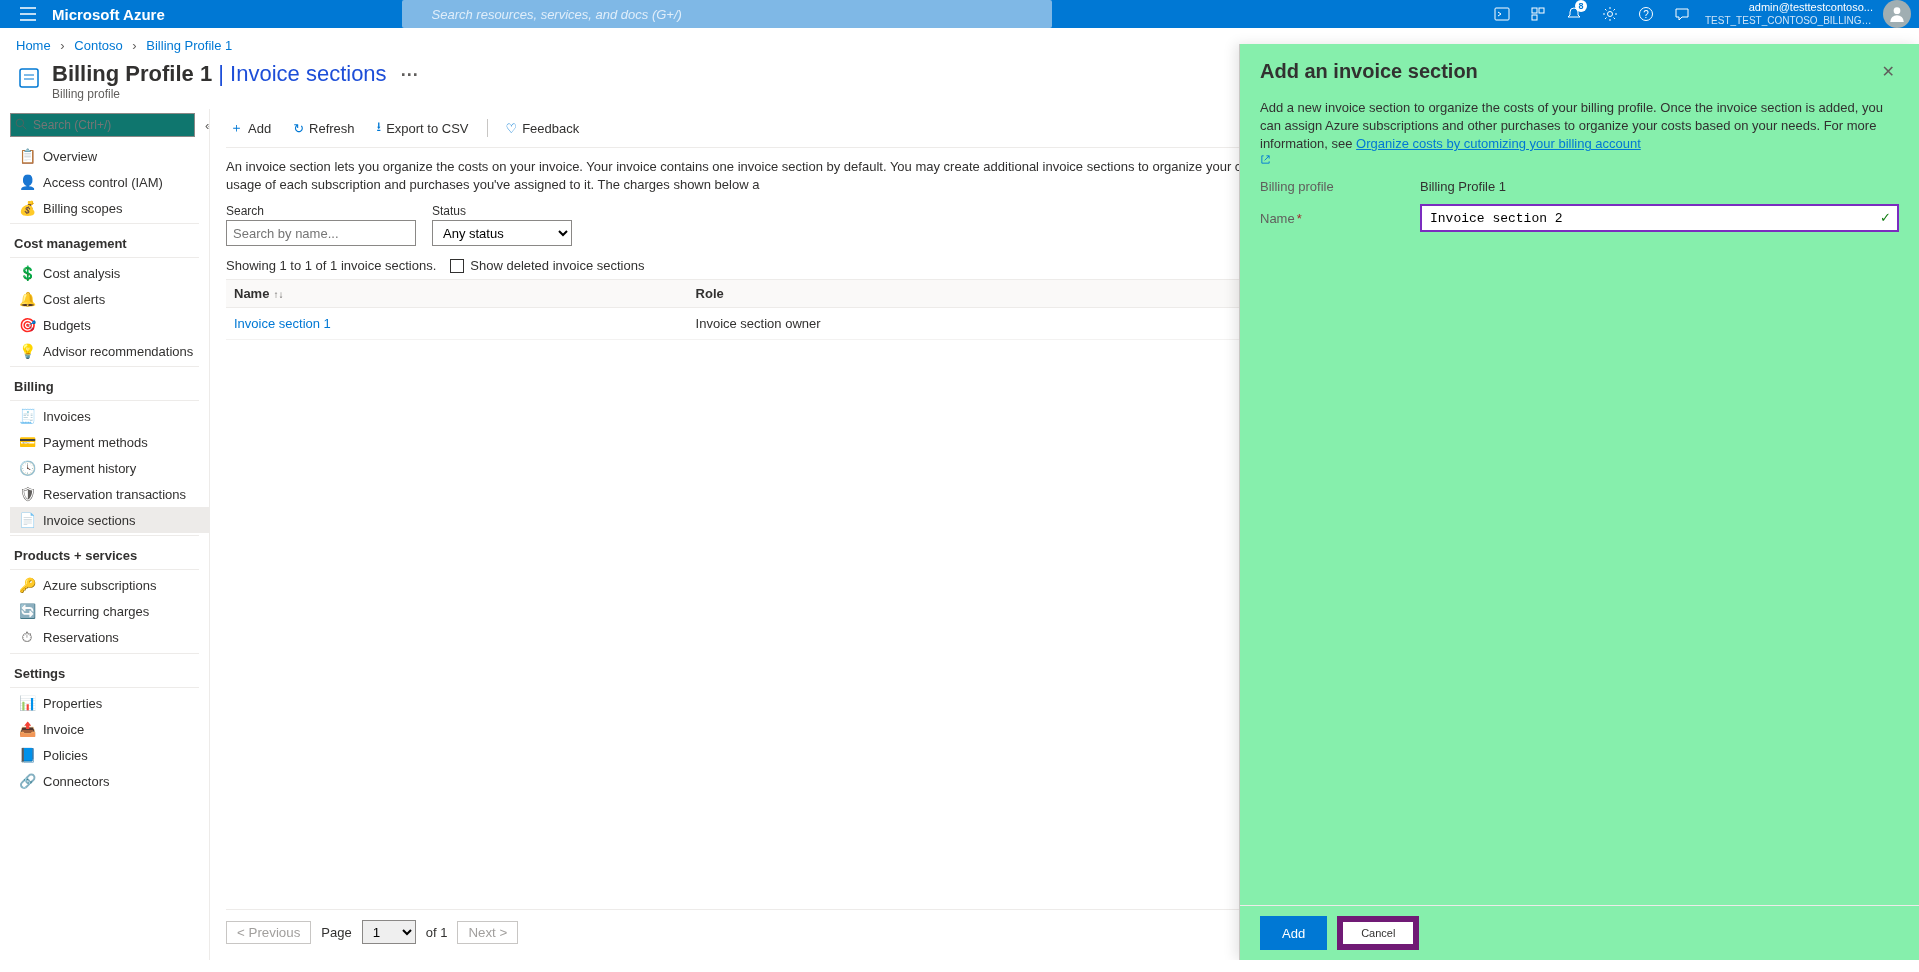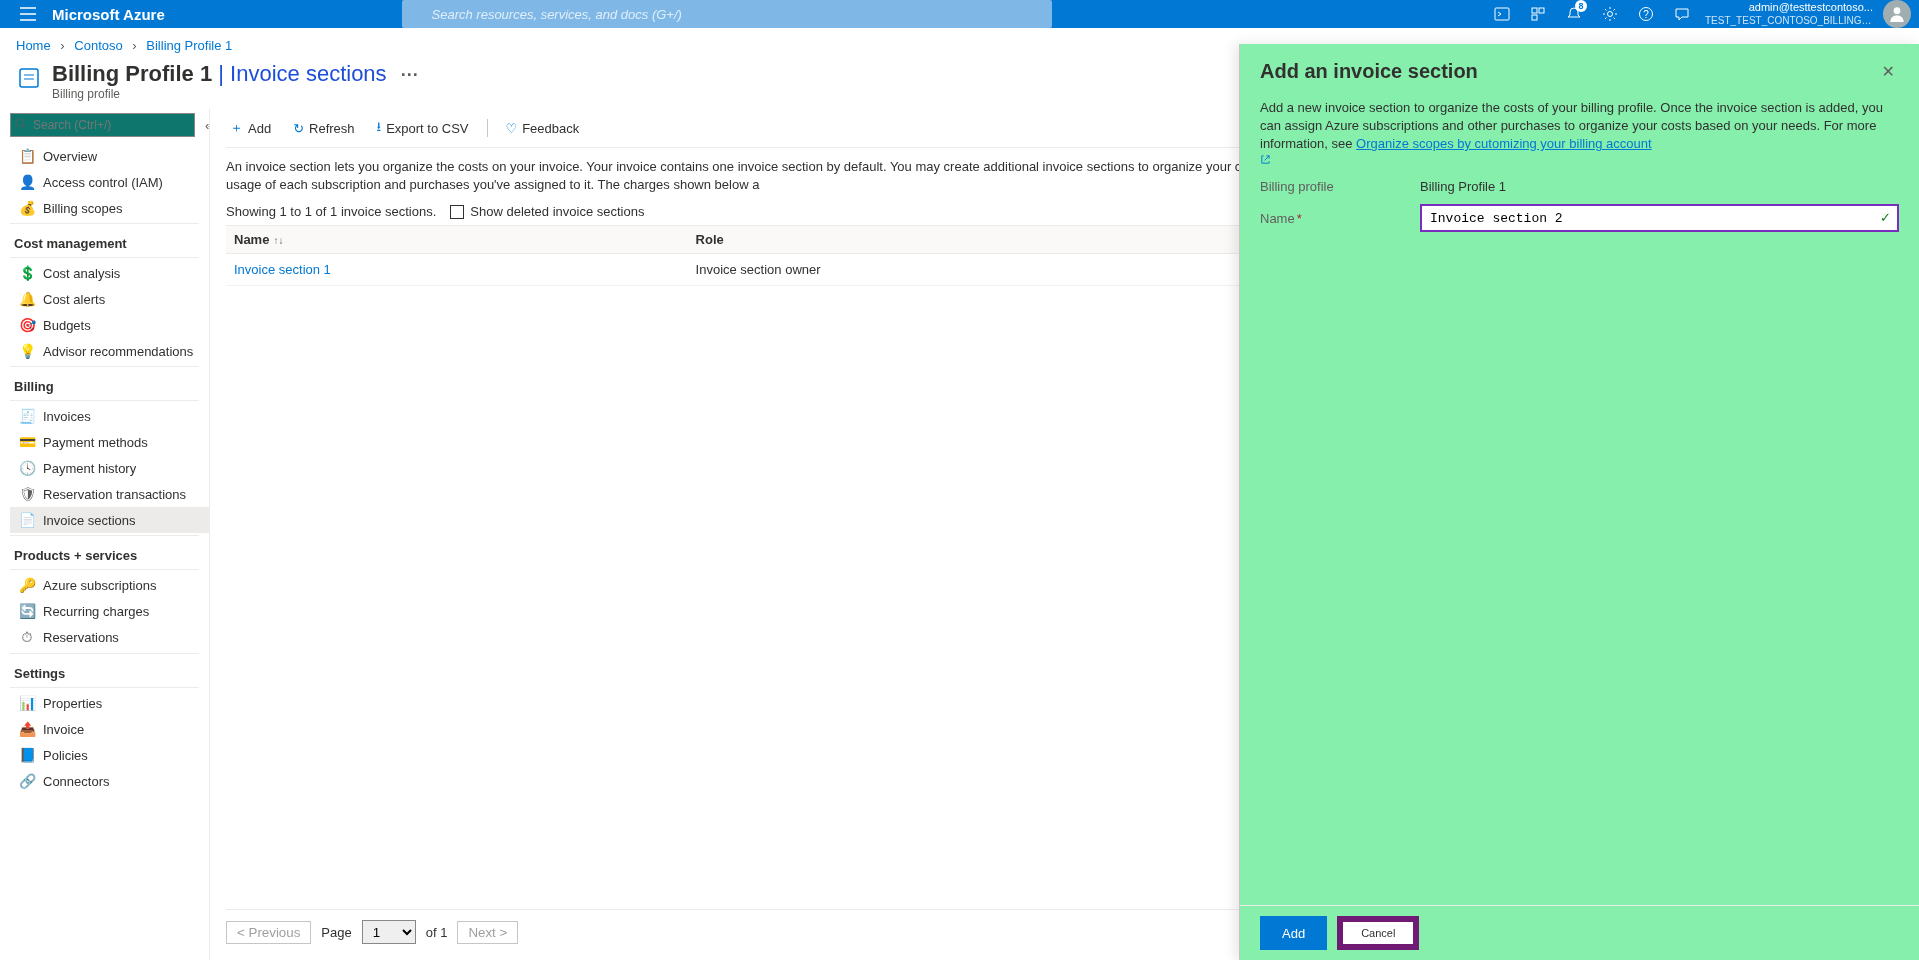--- a/index.html
+++ b/index.html
@@ -297,20 +297,30 @@
               <span class="ti">⭳</span>
               <span>Export to CSV</span>
             </div>
           <div class="tool-sep"></div>
           <div class="tool">
               <span class="ti">♡</span>
               <span>Feedback</span>
             </div>
         </div>
         <div class="desc">An invoice section lets you organize the costs on your invoice. Your invoice contains one invoice section by default. You may create additional invoice sections to organize your costs based on your needs. For each invoice section, you will see these sections on your invoice reflecting the usage of each subscription and purchases you've assigned to it. The charges shown below a</div>
+        <div class="filters">
+          <div class="filter">
+            <label>Search</label>
+            <input placeholder="Search by name..." style="">
+          </div>
+          <div class="filter">
+            <label>Status</label>
+            <select><option>Any status</option></select>
+          </div>
+        </div>
         <div class="showing-row">
           <span>Showing 1 to 1 of 1 invoice sections.</span>
           <label style="display:flex;align-items:center;gap:6px;">
             <span class="chk"></span>
             <span>Show deleted invoice sections</span>
           </label>
         </div>
         <table>
           <thead>
             <tr>
@@ -338,21 +348,21 @@
     </div>
   </div>
 
   <div class="panel">
     <div class="panel-head">
       <div class="panel-title">Add an invoice section</div>
       <div class="close-x">✕</div>
     </div>
     <div class="panel-body">
       <p>
-        <span>Add a new invoice section to organize the costs of your billing profile. Once the invoice section is added, you can assign Azure subscriptions and other purchases to organize your costs based on your needs. For more information, see </span><a href="#" class="link">Organize scopes by cutomizing your billing account</a>
+        <span>Add a new invoice section to organize the costs of your billing profile. Once the invoice section is added, you can assign Azure subscriptions and other purchases to organize your costs based on your needs. For more information, see </span><a href="#" class="link">Organize costs by cutomizing your billing account</a>
         <span class="extlink"><svg width="11" height="11" viewBox="0 0 12 12">
               <path d="M4 2H2v8h8V8M7 2h3v3M10 2L5 7" stroke="#0078d4" fill="none"></path>
             </svg></span>
       </p>
       <div class="form-row">
         <div class="flabel">Billing profile</div>
         <div class="fval">Billing Profile 1</div>
       </div>
       <div class="form-row">
         <div class="flabel"><span>Name</span><span class="req">*</span></div>

